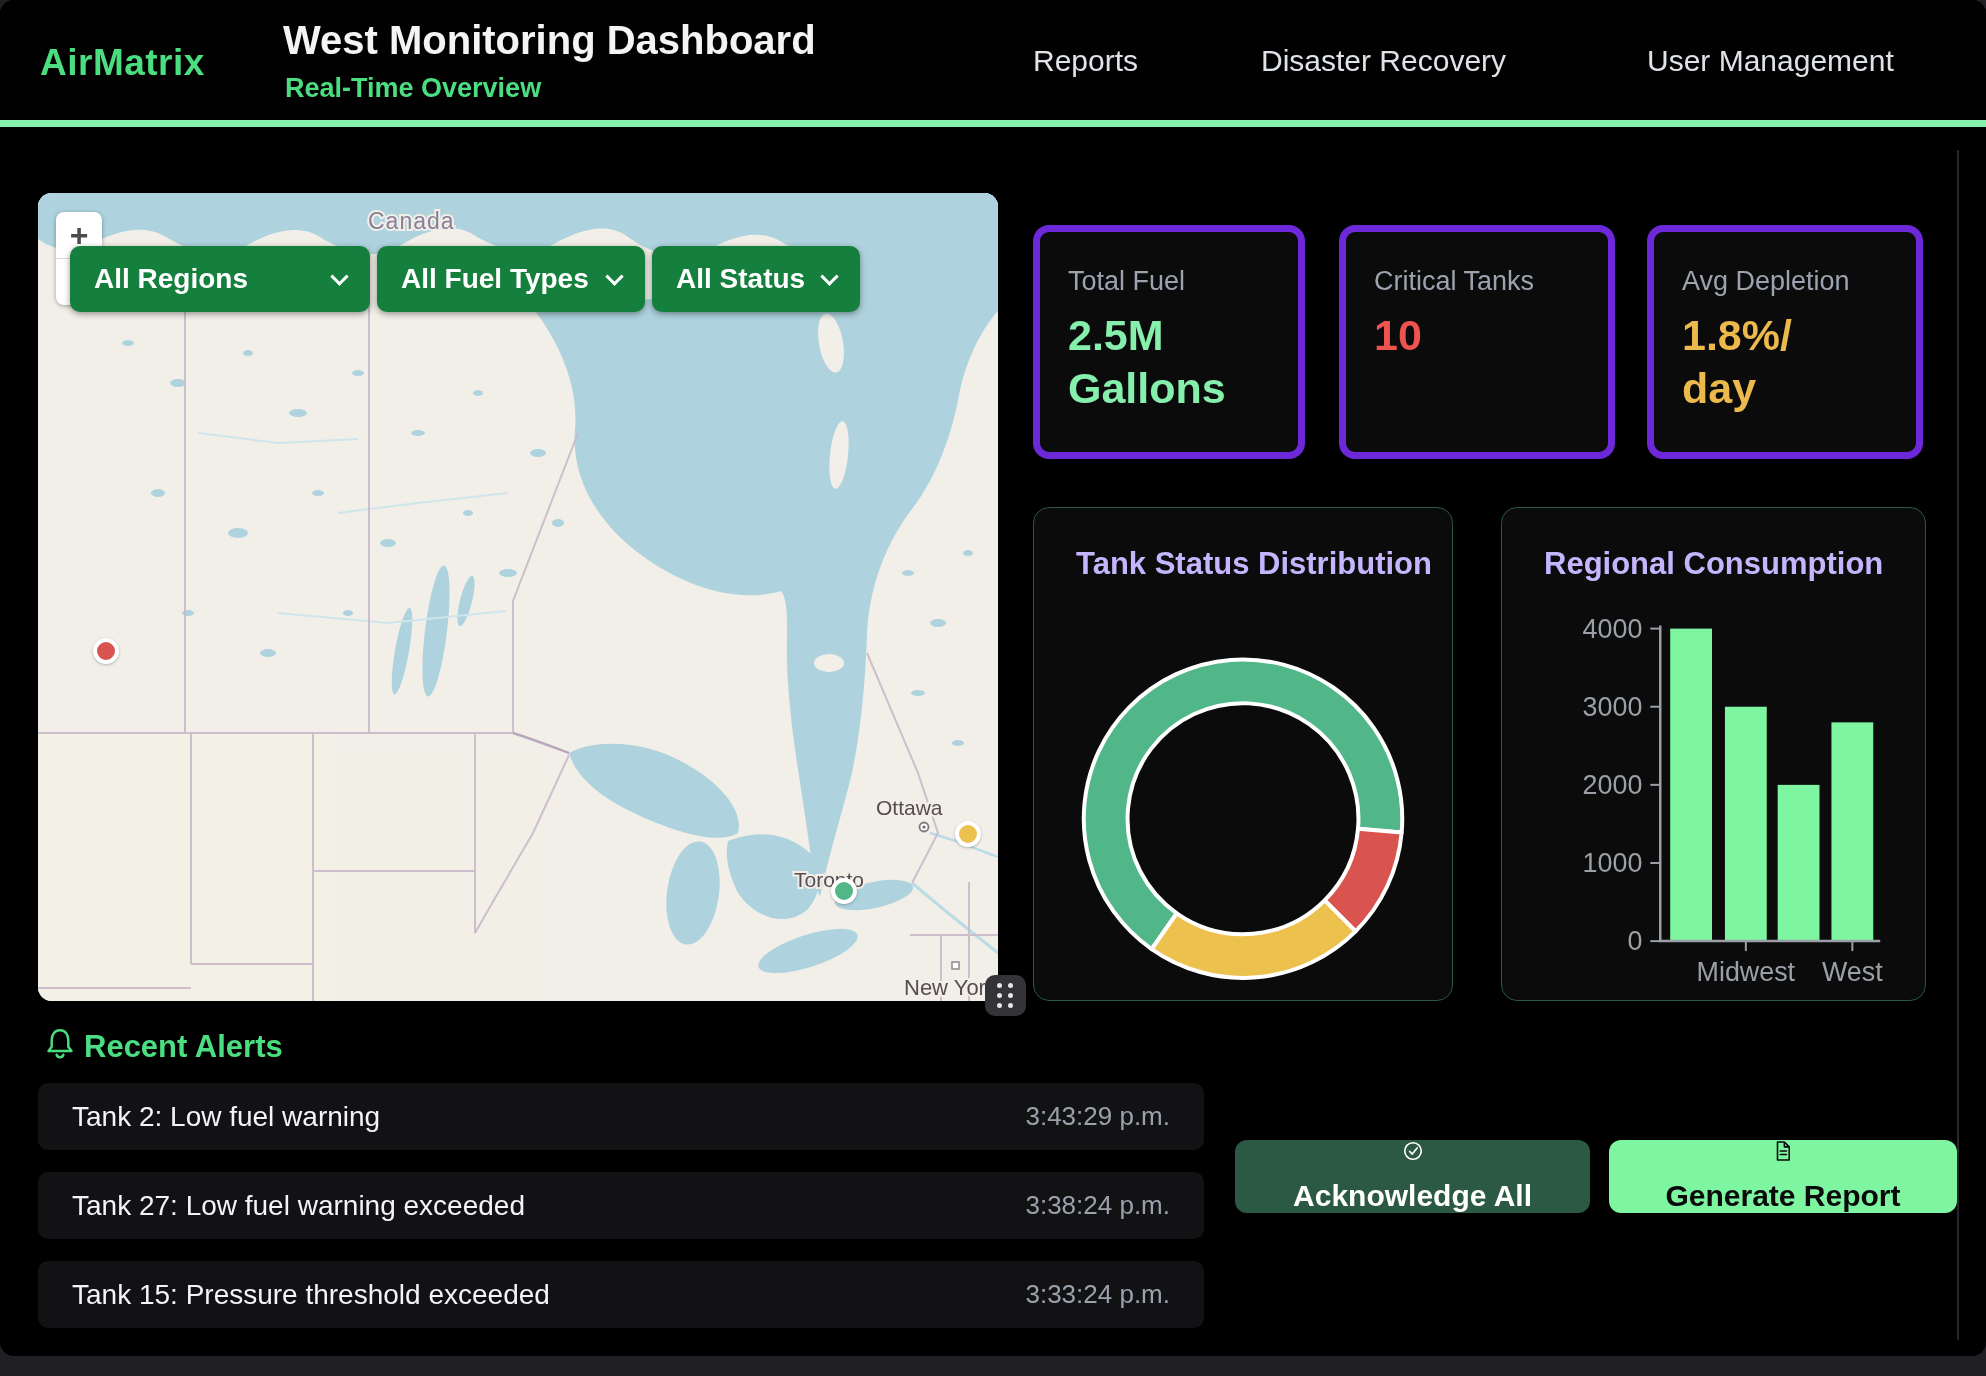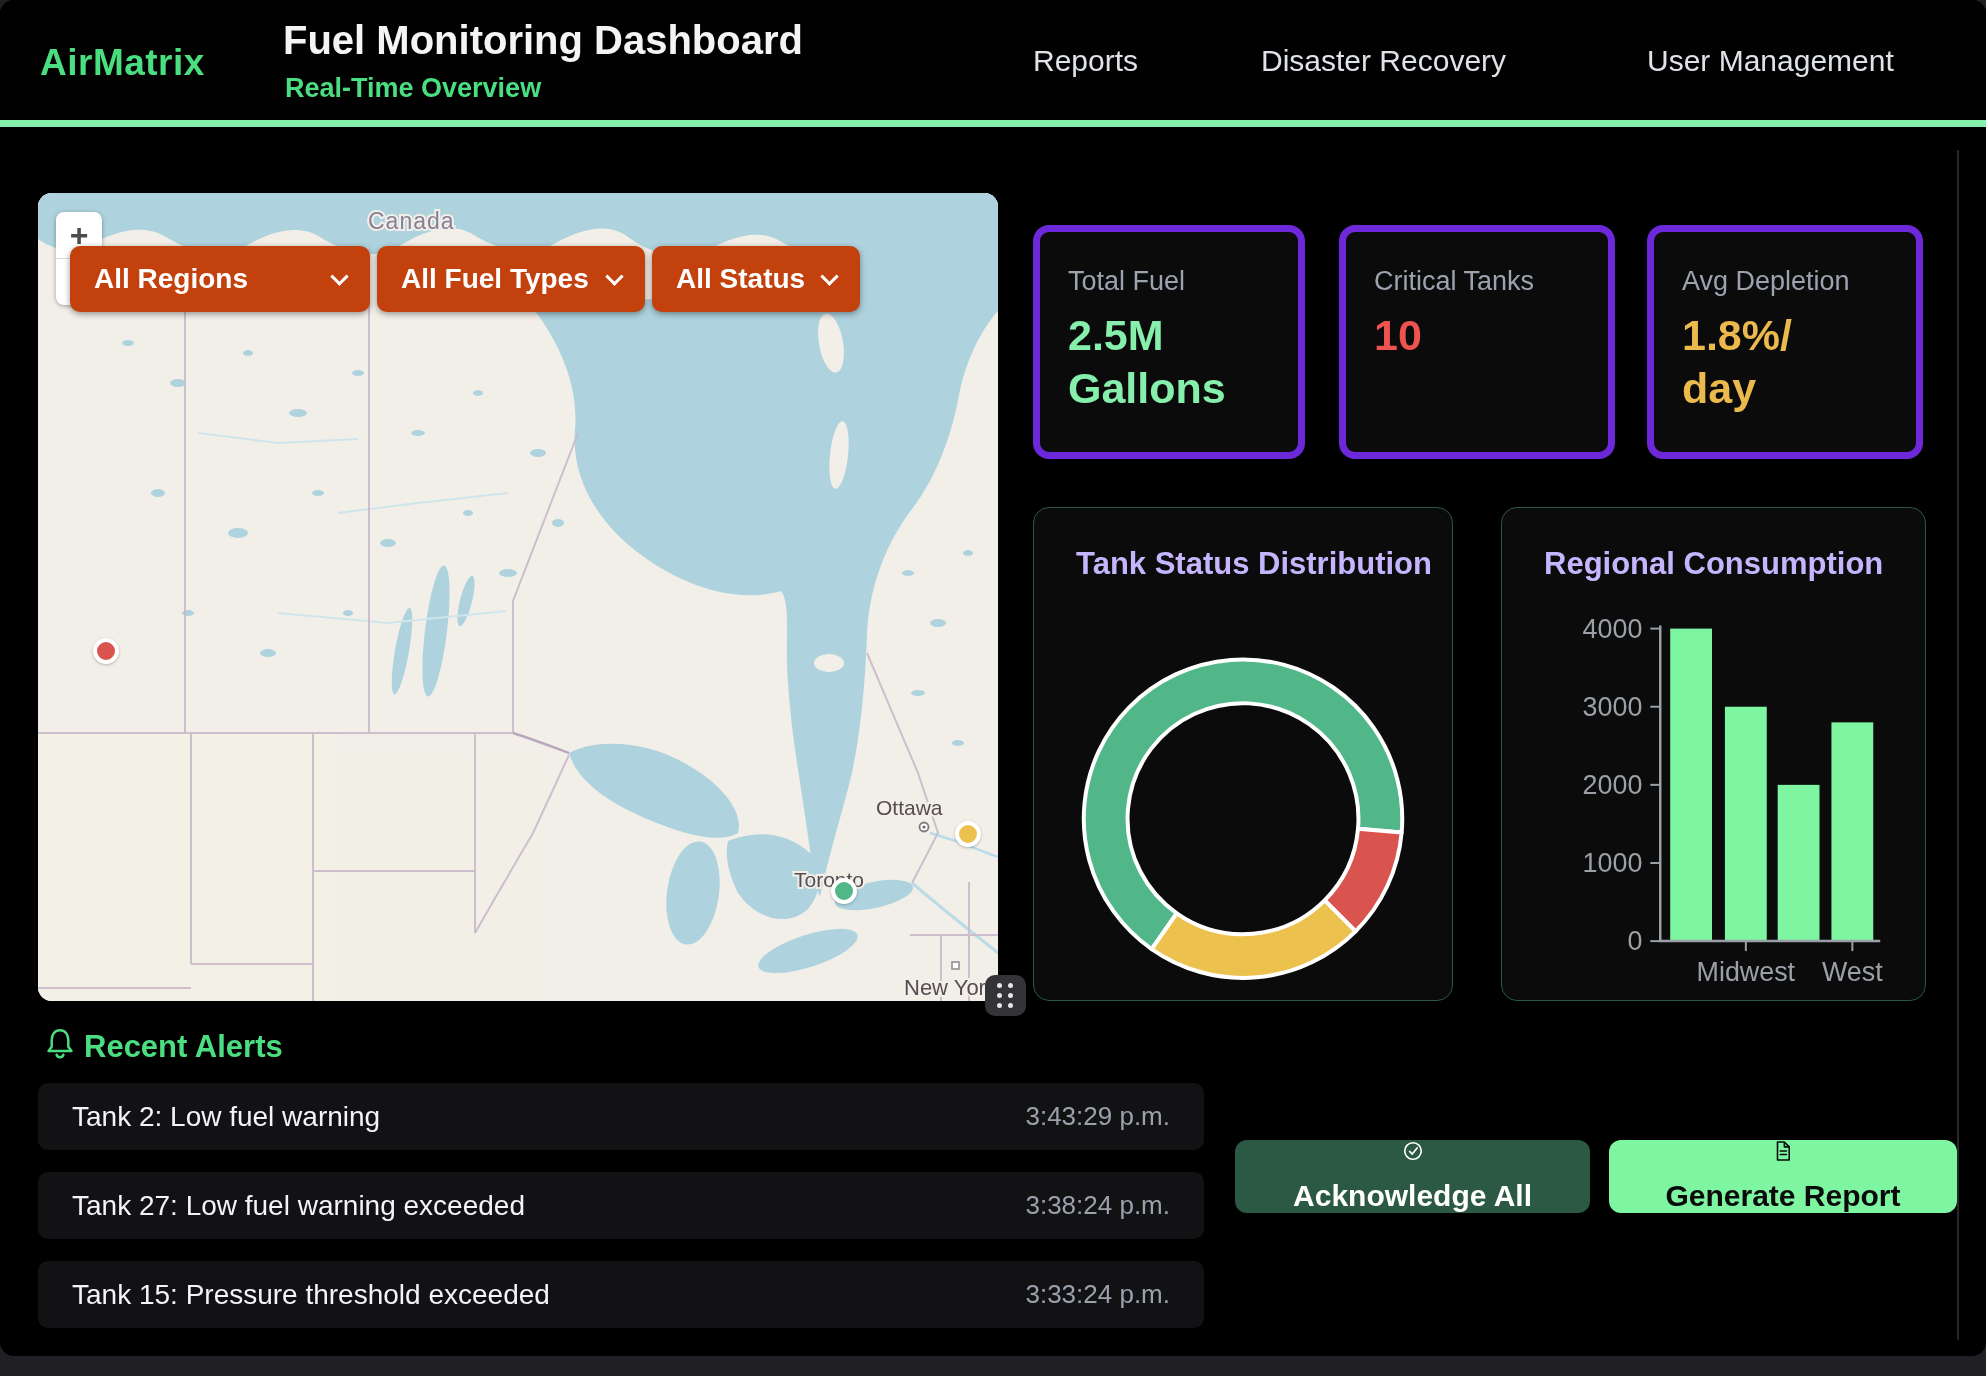--- a/index.html
+++ b/index.html
@@ -16,21 +16,21 @@
   .nav-link { position:absolute; top:44px; font-size:30px; color:#dfe2e7; cursor:pointer; }
   #nav-reports { left:1033px; } #nav-dr { left:1261px; } #nav-um { left:1647px; }
 
   
   #map-panel { position:absolute; left:38px; top:193px; width:960px; height:808px; border-radius:14px; overflow:hidden; background:#f2efe8; }
   #map-svg { position:absolute; left:0; top:0; width:100%; height:100%; }
   #map-svg text { paint-order:stroke; stroke:#f2efe8; stroke-width:4px; font-family:"Liberation Sans",sans-serif; }
   #zoom-ctl { position:absolute; left:18px; top:19px; width:46px; background:#fff; border-radius:8px; box-shadow:0 1px 4px rgba(0,0,0,.35); z-index:2; overflow:hidden; }
   .zoom-btn { width:46px; height:46px; display:flex; align-items:center; justify-content:center; font-size:32px; font-weight:bold; color:#4d4d4d; cursor:pointer; }
   .zoom-div { height:1px; background:#d9d9d9; }
-  .map-select { position:absolute; top:53px; height:66px; background:#c2410c; border-radius:10px; display:flex; align-items:center; justify-content:space-between; padding:0 24px; z-index:3; cursor:pointer; box-shadow:0 2px 6px rgba(0,0,0,.4); }
+  .map-select { position:absolute; top:53px; height:66px; background:#15803d; border-radius:10px; display:flex; align-items:center; justify-content:space-between; padding:0 24px; z-index:3; cursor:pointer; box-shadow:0 2px 6px rgba(0,0,0,.4); }
   .map-select .sel-label { color:#fff; font-size:28px; font-weight:600; }
   .chev { width:13px; height:13px; border-right:3px solid #fff; border-bottom:3px solid #fff; transform:rotate(45deg) translate(-2px,-2px); }
   #select-regions { left:32px; width:300px; }
   #select-fuel    { left:339px; width:268px; }
   #select-status  { left:614px; width:208px; }
   .marker { position:absolute; width:26px; height:26px; border:4px solid #fff; border-radius:50%; z-index:2; cursor:pointer; box-shadow:0 1px 3px rgba(0,0,0,.25); }
   #drag-handle { position:absolute; left:985px; top:975px; width:41px; height:41px; background:#343438; border-radius:10px; z-index:6; display:grid; grid-template-columns:6px 6px; gap:5px; place-content:center; cursor:grab; }
   #drag-handle i { width:5px; height:5px; border-radius:50%; background:#e6e6e6; }
 
   
@@ -62,21 +62,21 @@
   #scrollbar { position:absolute; left:1957px; top:150px; width:2px; height:1190px; background:#26262b; }
 </style>
 </head>
 <body>
 
 <div id="page">
 <div id="app">
 
   <div id="header">
     <div class="brand">AirMatrix</div>
-    <div class="title">Fuel Monitoring Dashboard</div>
+    <div class="title">West Monitoring Dashboard</div>
     <div class="subtitle">Real-Time Overview</div>
     <div class="nav-link" id="nav-reports">Reports</div>
     <div class="nav-link" id="nav-dr">Disaster Recovery</div>
     <div class="nav-link" id="nav-um">User Management</div>
   </div>
 
   <div id="map-panel">
     <svg id="map-svg" viewBox="0 0 960 808" preserveAspectRatio="none">
       <rect x="0" y="0" width="960" height="808" fill="#f2efe8"></rect>
       <rect x="0" y="540" width="300" height="268" fill="#f4f0e3" opacity="0.6"></rect>

